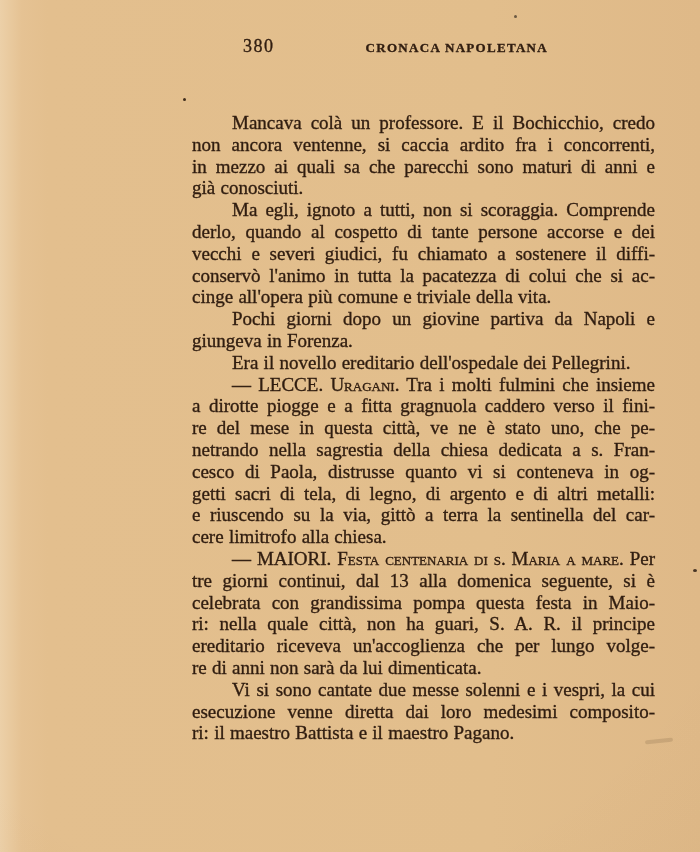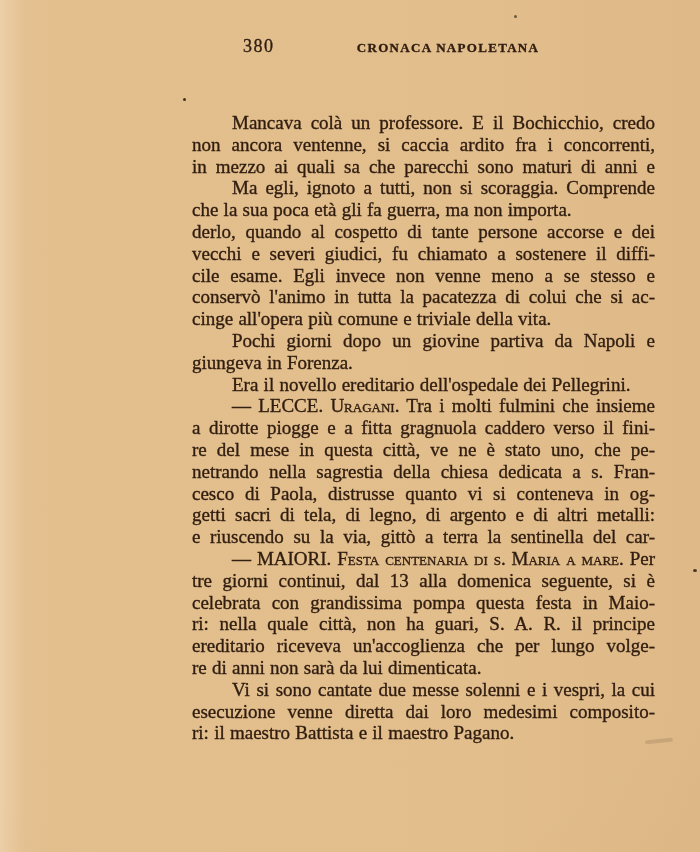--- a/index.html
+++ b/index.html
@@ -20,21 +20,21 @@
     left: 243px;
     top: 36px;
     font-size: 18px;
     letter-spacing: 1.5px;
   }
   .running-title {
     position: absolute;
     left: 348px;
     top: 40px;
     width: 200px;
-    text-align: center;
+    text-align: right;
     font-size: 13px;
     font-weight: bold;
     letter-spacing: 1.3px;
     white-space: nowrap;
   }
   .text-block {
     position: absolute;
     left: 192px;
     top: 77px;
     width: 463px;
@@ -72,37 +72,37 @@
 <div class="page">
 
   <span class="page-number">380</span>
 
   <span class="running-title">CRONACA NAPOLETANA</span>
 
   <div class="text-block">
       <div class="line indent"><span>Mancava colà un professore. E il Bochicchio, credo</span></div>
       <div class="line"><span>non ancora ventenne, si caccia ardito fra i concorrenti,</span></div>
       <div class="line"><span>in mezzo ai quali sa che parecchi sono maturi di anni e</span></div>
+      <div class="line pend"><span>già conosciuti.</span></div>
       <div class="line indent"><span>Ma egli, ignoto a tutti, non si scoraggia. Comprende</span></div>
-      <div class="line pend"><span>che la sua poca età gli fa guerra, ma non importa.</span></div>
       <div class="line"><span>derlo, quando al cospetto di tante persone accorse e dei</span></div>
       <div class="line"><span>vecchi e severi giudici, fu chiamato a sostenere il diffi-</span></div>
-      <div class="line"><span>cile esame. Egli invece non venne meno a se stesso e</span></div>
       <div class="line"><span>conservò l'animo in tutta la pacatezza di colui che si ac-</span></div>
       <div class="line pend"><span>cinge all'opera più comune e triviale della vita.</span></div>
       <div class="line indent"><span>Pochi giorni dopo un giovine partiva da Napoli e</span></div>
       <div class="line pend"><span>giungeva in Forenza.</span></div>
       <div class="line indent pend"><span>Era il novello ereditario dell'ospedale dei Pellegrini.</span></div>
       <div class="line indent"><span>— LECCE. </span><span class="sc">Uragani.</span><span> Tra i molti fulmini che insieme</span></div>
       <div class="line"><span>a dirotte piogge e a fitta gragnuola caddero verso il fini-</span></div>
       <div class="line"><span>re del mese in questa città, ve ne è stato uno, che pe-</span></div>
       <div class="line"><span>netrando nella sagrestia della chiesa dedicata a s. Fran-</span></div>
       <div class="line"><span>cesco di Paola, distrusse quanto vi si conteneva in og-</span></div>
       <div class="line"><span>getti sacri di tela, di legno, di argento e di altri metalli:</span></div>
       <div class="line"><span>e riuscendo su la via, gittò a terra la sentinella del car-</span></div>
+      <div class="line pend"><span>cere limitrofo alla chiesa.</span></div>
       <div class="line indent"><span>— MAIORI. </span><span class="sc">Festa centenaria di s. Maria a mare.</span><span> Per</span></div>
       <div class="line"><span>tre giorni continui, dal 13 alla domenica seguente, si è</span></div>
       <div class="line"><span>celebrata con grandissima pompa questa festa in Maio-</span></div>
       <div class="line"><span>ri: nella quale città, non ha guari, S. A. R. il principe</span></div>
       <div class="line"><span>ereditario riceveva un'accoglienza che per lungo volge-</span></div>
       <div class="line pend"><span>re di anni non sarà da lui dimenticata.</span></div>
       <div class="line indent"><span>Vi si sono cantate due messe solenni e i vespri, la cui</span></div>
       <div class="line"><span>esecuzione venne diretta dai loro medesimi composito-</span></div>
       <div class="line pend"><span>ri: il maestro Battista e il maestro Pagano.</span></div>
     </div>

